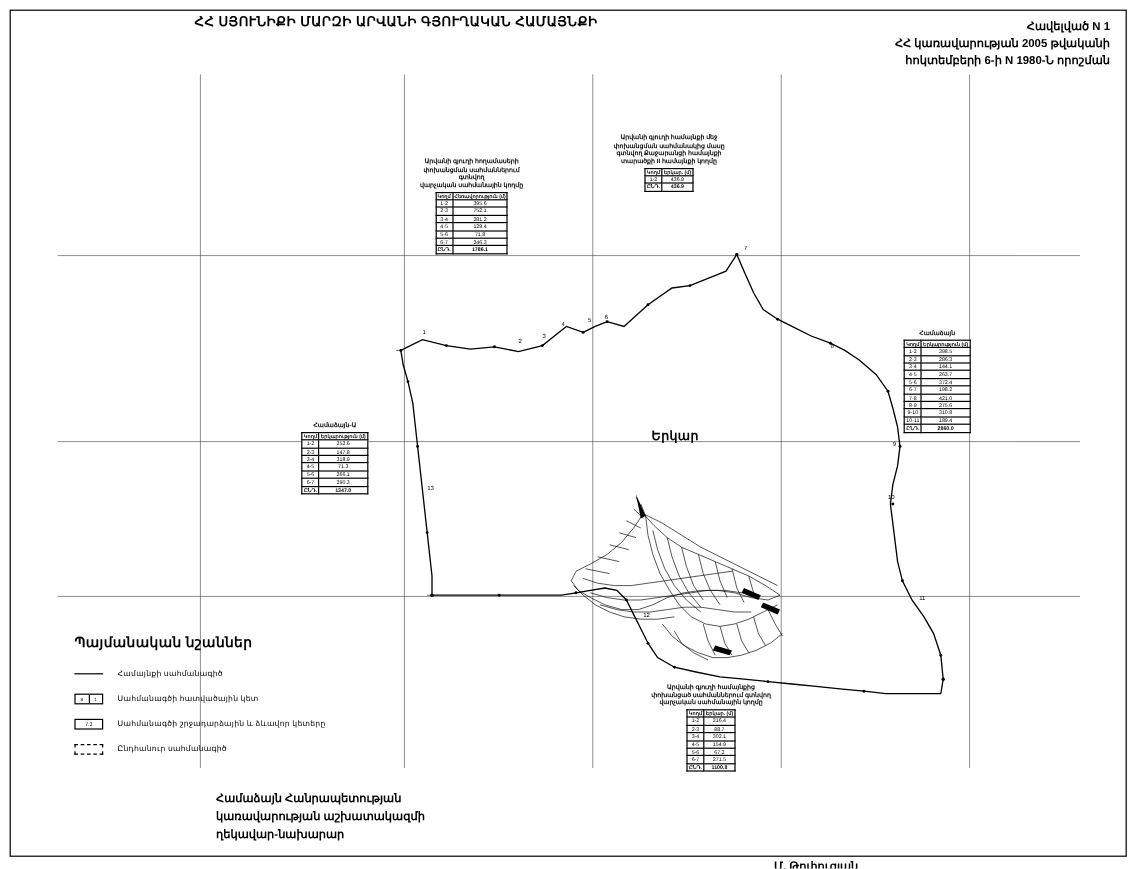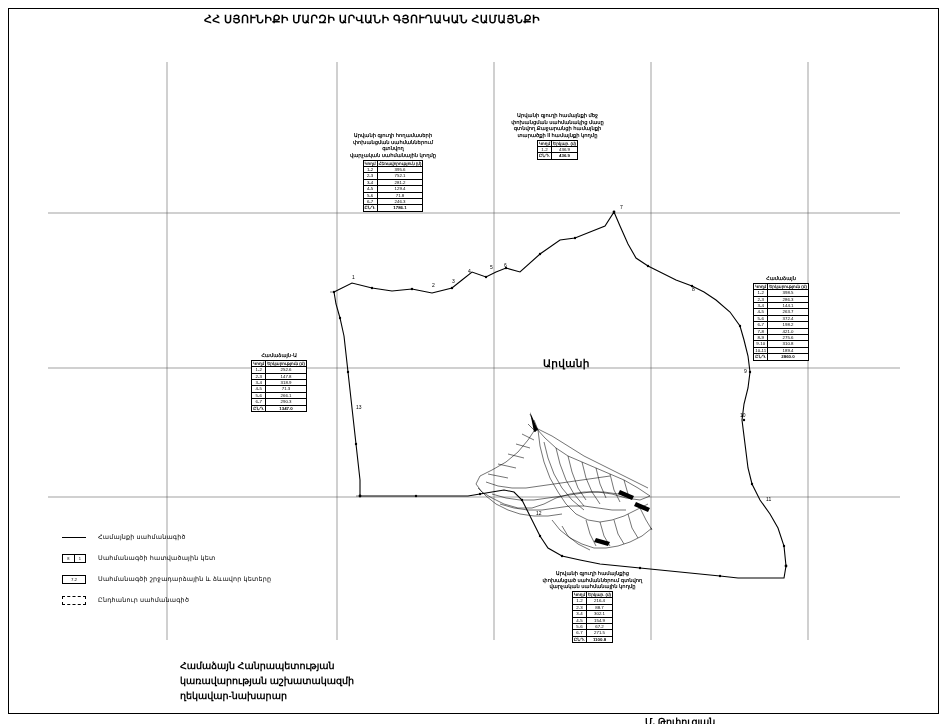--- a/index.html
+++ b/index.html
@@ -25,21 +25,21 @@
     height: 706px;
     border: 1px solid #000;
     box-sizing: border-box;
   }
   
   .title-block {
     position: absolute;
     left: 120px;
     top: 12px;
     width: 420px;
-    text-align: right;
+    text-align: center;
     font-weight: bold;
     font-size: 11px;
     line-height: 15px;
     letter-spacing: 0.4px;
     color: #000;
   }
   .title-block .line2 {
     letter-spacing: 1px;
   }
   .ref-block {
@@ -202,20 +202,25 @@
 </head>
 <body>
 
 <div id="page">
   <div class="frame"></div>
 
   <div class="title-block">
     <div class="line1">ՀՀ ՍՅՈՒՆԻՔԻ ՄԱՐԶԻ ԱՐՎԱՆԻ ԳՅՈՒՂԱԿԱՆ ՀԱՄԱՅՆՔԻ</div>
   </div>
 
+  <div class="ref-block">
+    <div>Հավելված N 1</div>
+    <div>ՀՀ կառավարության 2005 թվականի</div>
+    <div>հոկտեմբերի 6-ի N 1980-Ն որոշման</div>
+  </div>
 
   <svg class="maplayer" viewBox="0 0 949 724" xmlns="http://www.w3.org/2000/svg">
 
     <g stroke="#000" stroke-width="0.5" fill="none" opacity="0.75">
       <line x1="48" y1="213" x2="900" y2="213"></line>
       <line x1="48" y1="368" x2="900" y2="368"></line>
       <line x1="48" y1="497" x2="900" y2="497"></line>
       <line x1="167" y1="62" x2="167" y2="640"></line>
       <line x1="337" y1="62" x2="337" y2="640"></line>
       <line x1="494" y1="62" x2="494" y2="640"></line>
@@ -317,21 +322,21 @@
   <span class="node-num" style="left:490px;top:264px">5</span>
   <span class="node-num" style="left:504px;top:262px">6</span>
   <span class="node-num" style="left:620px;top:204px">7</span>
   <span class="node-num" style="left:692px;top:286px">8</span>
   <span class="node-num" style="left:744px;top:368px">9</span>
   <span class="node-num" style="left:740px;top:412px">10</span>
   <span class="node-num" style="left:766px;top:496px">11</span>
   <span class="node-num" style="left:536px;top:510px">12</span>
   <span class="node-num" style="left:356px;top:404px">13</span>
 
-  <div class="map-label" style="left:543px;top:357px">Արվանի</div>
+  <div class="map-label" style="left:543px;top:357px">Երկար</div>
 
   <div class="tbl-wrap" style="left:342px;top:132px;width:102px">
     <div class="tbl-cap">Արվանի գյուղի հողամասերի
 փոխանցման սահմաններում գտնվող
 վարչական սահմանային կողմը</div>
     <table class="dt">
       <thead>
         <tr>
           <th>Կողմ</th>
           <th>Հեռավորություն (մ)</th>
@@ -533,20 +538,21 @@
           </tr>
         <tr class="total">
             <td>ԸՆԴ.</td>
             <td>1100.8</td>
           </tr>
       </tbody>
     </table>
   </div>
 
   <div class="legend">
+    <div class="legend-title">Պայմանական նշաններ</div>
 
     <div class="legend-row">
       <span class="legend-sym">
         <span class="sym-box solidline"></span>
       </span>
       <span class="legend-lab">Համայնքի սահմանագիծ</span>
     </div>
 
     <div class="legend-row">
       <span class="legend-sym">

